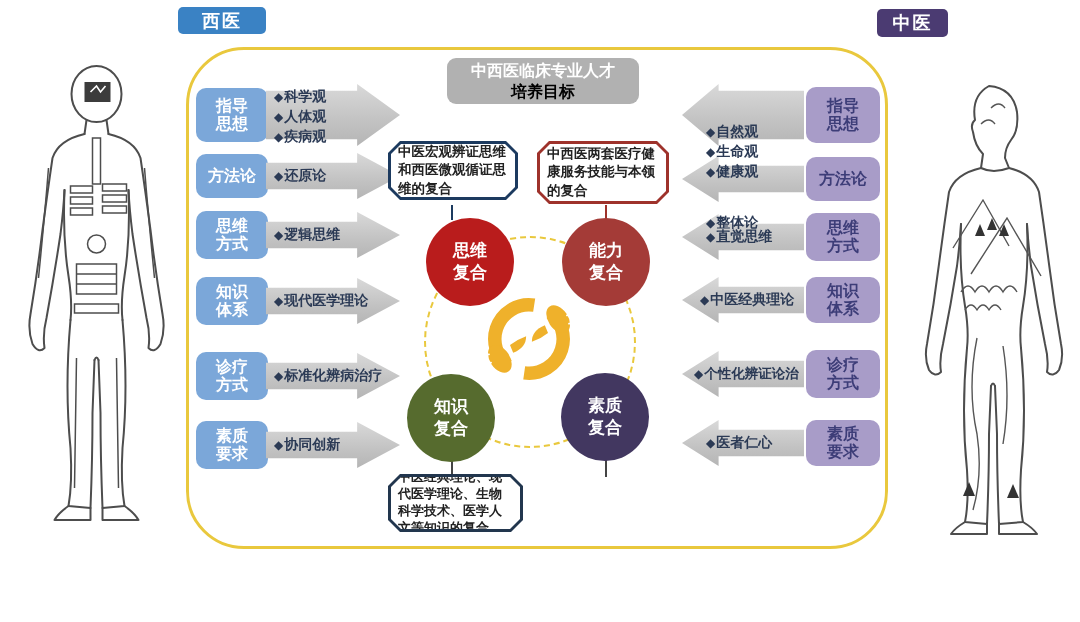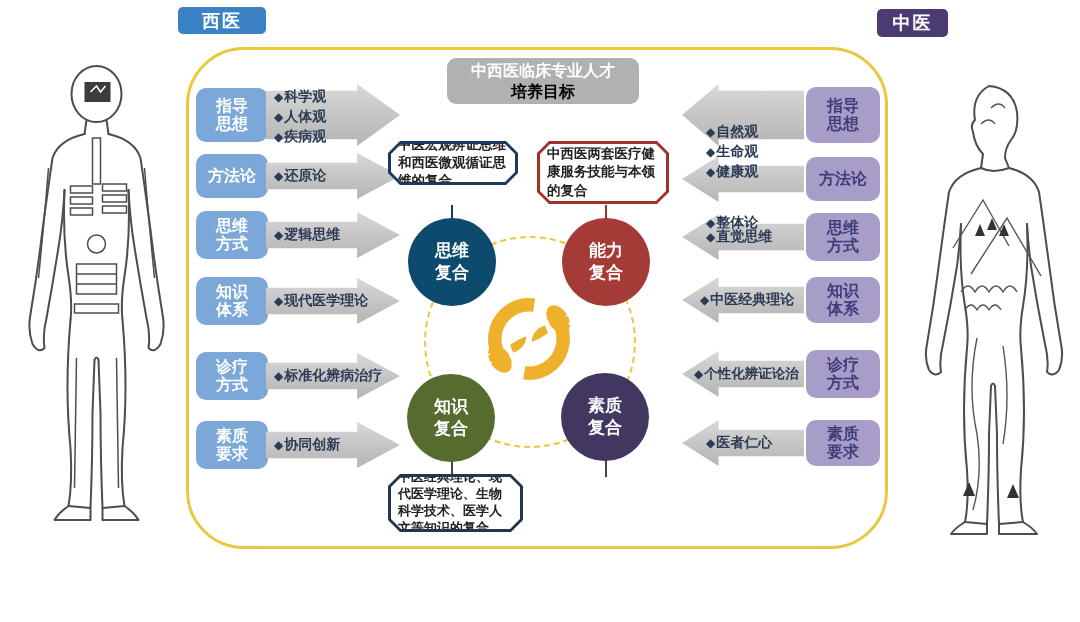--- a/index.html
+++ b/index.html
@@ -42,35 +42,35 @@
 
   
   .callout{position:absolute;z-index:4;
            clip-path:polygon(12px 0,calc(100% - 12px) 0,100% 12px,100% calc(100% - 12px),
                      calc(100% - 12px) 100%,12px 100%,0 calc(100% - 12px),0 12px);}
   .callout-in{position:absolute;inset:3px;background:#fff;display:flex;align-items:center;
               clip-path:polygon(10px 0,calc(100% - 10px) 0,100% 10px,100% calc(100% - 10px),
                         calc(100% - 10px) 100%,10px 100%,0 calc(100% - 10px),0 10px);
               font-weight:bold;font-size:13.5px;line-height:1.35;color:#222;padding:2px 7px;
               box-sizing:border-box;text-align:left;}
-  .co-tl{left:388px;top:141px;width:130px;height:44px;background:#1c3a5f;}
+  .co-tl{left:388px;top:141px;width:130px;height:59px;background:#1c3a5f;}
   .co-tr{left:537px;top:141px;width:132px;height:63px;background:#9e322b;}
   .co-bl{left:388px;top:474px;width:135px;height:58px;background:#22364e;}
   .co-bl .callout-in{font-size:13px;line-height:1.3;padding-left:7px;}
   .co-br{left:540px;top:476px;width:133px;height:60px;background:#4f4f4f;}
 
   
   .dash-ring{position:absolute;left:424px;top:236px;width:208px;height:208px;border-radius:50%;
              border:2px dashed #e9c83d;z-index:1;}
   .logo{position:absolute;left:475px;top:285px;width:108px;height:108px;z-index:2;}
   .big-circle{position:absolute;width:88px;height:88px;border-radius:50%;display:flex;align-items:center;
               justify-content:center;z-index:4;color:#fff;font-weight:bold;font-size:17px;line-height:1.3;
               text-align:center;}
   .big-circle span{display:inline-block;width:38px;}
-  .c-mind{left:408px;top:218px;background:#0c4a6e;}
+  .c-mind{left:426px;top:218px;background:#b91c1c;}
   .c-ability{left:562px;top:218px;background:#a43b37;}
   .c-knowledge{left:407px;top:374px;background:#566b2e;}
   .c-quality{left:561px;top:373px;background:#423760;}
 
   .connector{position:absolute;width:2px;z-index:2;}
   .cn-tl{left:451px;top:205px;height:15px;background:#1c3a5f;}
   .cn-tr{left:605px;top:205px;height:15px;background:#9e322b;}
   .cn-bl{left:451px;top:460px;height:15px;background:#444;}
   .cn-br{left:605px;top:459px;height:18px;background:#444;}
 

